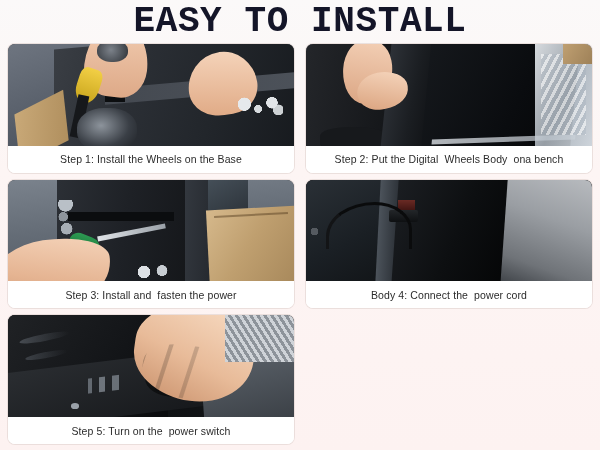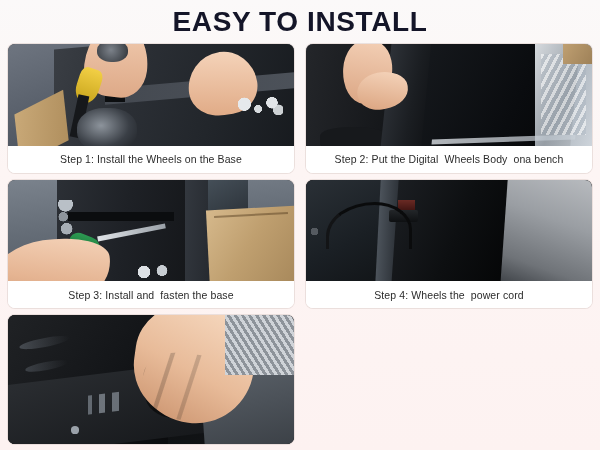--- a/index.html
+++ b/index.html
@@ -18,26 +18,26 @@
   }
 
   
   .title-bar {
     height:44px;
     display:flex;
     align-items:center;
     justify-content:center;
   }
   .title {
-    font-size:28px;
+    font-size:36px;
     font-weight:bold;
     letter-spacing:0.6px;
     color:#141528;
     line-height:1;
-    font-family:Liberation Sans, sans-serif;
+    font-family:Liberation Mono, monospace;
   }
 
   
   .grid {
     display:grid;
     grid-template-columns:1fr 1fr;
     grid-template-rows:repeat(3, 1fr);
     gap:7px 12px;
     height:400px;
   }
@@ -448,50 +448,51 @@
         <div class="p3-right"></div>
         <div class="p3-glass"></div>
         <div class="p3-box"></div>
         <div class="p3-boxline"></div>
         <div class="p3-hinge"></div>
         <div class="p3-shaft"></div>
         <div class="p3-driver"></div>
         <div class="p3-hand"></div>
         <div class="p3-bolts"></div>
       </div>
-      <div class="caption">Step 3: Install and  fasten the base</div>
+      <div class="caption">Step 3: Install and  fasten the power</div>
     </div>
 
     <div class="card">
       <div class="photo">
         <div class="layer p4-bg"></div>
         <div class="p4-panel"></div>
         <div class="p4-floor"></div>
         <div class="p4-rail"></div>
         <div class="p4-body"></div>
         <div class="p4-port"></div>
         <div class="p4-plug"></div>
         <div class="p4-cable"></div>
         <div class="p4-screws"></div>
       </div>
-      <div class="caption">Step 4: Wheels the  power cord</div>
+      <div class="caption">Body 4: Connect the  power cord</div>
     </div>
 
     <div class="card">
       <div class="photo">
         <div class="layer p5-bg"></div>
         <div class="p5-screen"></div>
         <div class="p5-streak1"></div>
         <div class="p5-streak2"></div>
         <div class="p5-bezel"></div>
         <div class="p5-ports"></div>
         <div class="p5-led"></div>
         <div class="p5-desk"></div>
         <div class="p5-dark"></div>
         <div class="p5-hand"></div>
         <div class="p5-fingers"></div>
         <div class="p5-cloth"></div>
       </div>
+      <div class="caption">Step 5: Turn on the  power switch</div>
     </div>
 
 
   </div>
 </div>
 
 </body></html>

